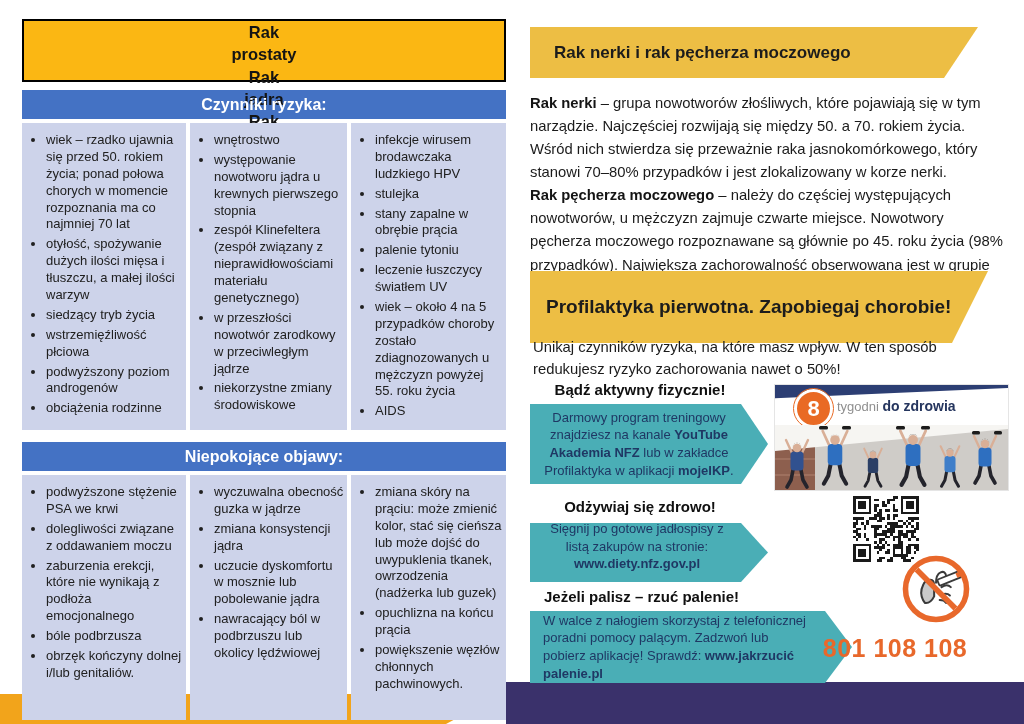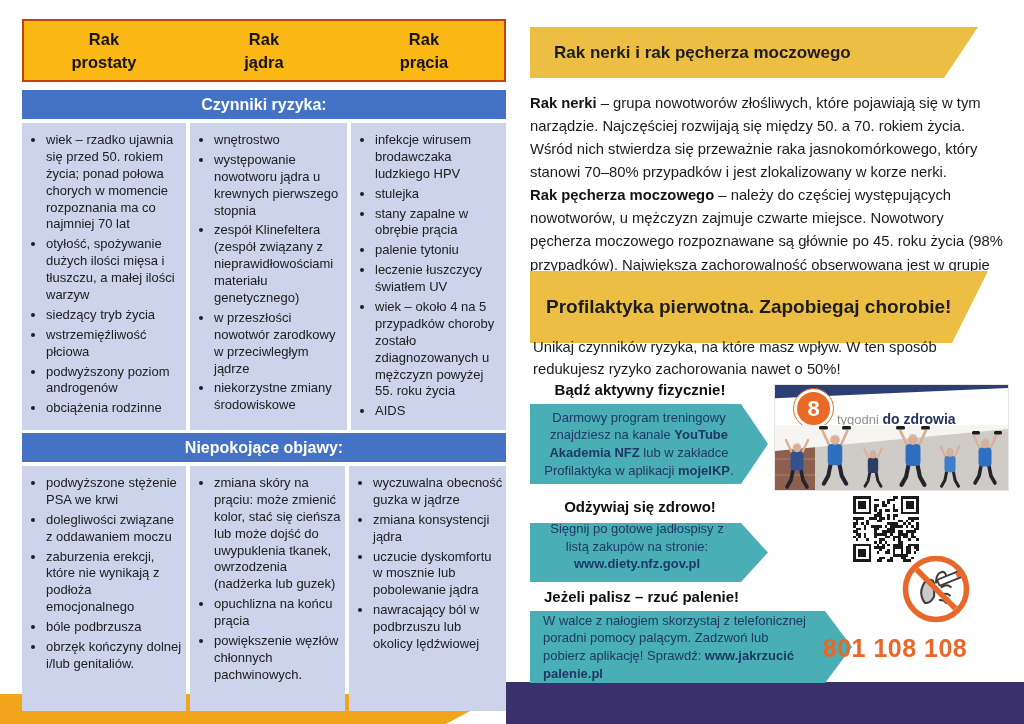--- a/index.html
+++ b/index.html
@@ -1,27 +1,27 @@
 <!DOCTYPE html>
 <html><head>
 <meta charset="utf-8">
 <style>
   html,body{margin:0;padding:0;background:#e8e8e8;}
   .page{position:relative;width:1024px;height:724px;background:#ffffff;overflow:hidden;
         font-family:"Liberation Sans","DejaVu Sans",sans-serif;color:#1b1b1b;}
 
   
   .cancer-table{position:absolute;left:22px;top:19px;width:484px;z-index:2;}
-  .tbl-head{display:flex;background:#FBB713;border:2px solid #c2410c;box-sizing:border-box;height:63px;}
+  .tbl-head{display:flex;background:#FBB713;border:2px solid #000000;box-sizing:border-box;height:63px;flex-direction:column;}
   .tbl-head .hcell{flex:1;display:flex;align-items:center;justify-content:center;text-align:center;
         font-weight:bold;font-size:16.5px;line-height:1.35;white-space:pre-line;color:#141414;}
   .band{height:29px;background:#4472C4;color:#fff;font-weight:bold;font-size:16px;
         display:flex;align-items:center;justify-content:center;}
   .band.first{margin-top:8px;}
-  .cols{display:flex;gap:4px;margin-top:4px;margin-bottom:3px;}
+  .cols{display:flex;gap:4px;margin-top:4px;margin-bottom:12px;}
   .col{background:#CDD3EA;box-sizing:border-box;overflow:hidden;}
   .col.c1{width:164px;} .col.c2{width:157px;} .col.c3{width:155px;}
   .cols.risks .col{height:307px;}
   .cols.sympt .col{height:245px;}
   .col ul{margin:0;padding:9px 3px 4px 24px;font-size:13px;line-height:1.3;color:#202020;}
   .col li{margin-bottom:3px;}
 
   
   .banner{position:absolute;background:#EDBE44;color:#1c1c1c;font-weight:bold;
         display:flex;align-items:center;}
@@ -49,21 +49,21 @@
         clip-path:polygon(0 0,calc(100% - 27px) 0,100% 50%,calc(100% - 27px) 100%,0 100%);}
 
   
   .photo-banner{position:absolute;left:775px;top:385px;width:233px;height:105px;background:#fff;
         box-shadow:0 0 0 1px #e5e5e5;}
   .pb-ribbon{position:absolute;left:0;top:0;width:233px;height:14px;background:#2C3E73;
         clip-path:polygon(0 0,100% 0,100% 22%,0 95%);}
   .pb-badge{position:absolute;left:19px;top:4px;width:33px;height:33px;border-radius:50%;
         background:#E96A24;border:3px solid #fff;outline:1px solid #E96A24;
         color:#fff;font-weight:bold;font-size:22px;display:flex;align-items:center;justify-content:center;}
-  .pb-caption{position:absolute;left:62px;top:26px;font-size:13px;color:#8f8f8f;}
+  .pb-caption{position:absolute;left:62px;top:13px;font-size:13px;color:#8f8f8f;}
   .pb-caption b{color:#25355e;font-size:14px;}
   .pb-photo{position:absolute;left:0;top:40px;}
 
   
   .qr{position:absolute;left:853px;top:496px;width:66px;height:66px;}
   .nosmoke{position:absolute;left:899px;top:552px;width:74px;height:74px;}
   .phone{position:absolute;left:820px;top:634px;width:150px;font-size:25px;font-weight:bold;
         color:#E8682B;letter-spacing:0.5px;text-align:center;}
 
   
@@ -129,33 +129,33 @@
     <div class="cols sympt">
       <div class="col c1">
         <ul>
           <li>podwyższone stężenie PSA we krwi</li>
           <li>dolegliwości związane z oddawaniem moczu</li>
           <li>zaburzenia erekcji, które nie wynikają z podłoża emocjonalnego</li>
           <li>bóle podbrzusza</li>
           <li>obrzęk kończyny dolnej i/lub genitaliów.</li>
         </ul>
       </div>
-      <div class="col c3">
-        <ul>
-          <li>zmiana skóry na prąciu: może zmienić kolor, stać się cieńsza lub może dojść do uwypuklenia tkanek, owrzodzenia (nadżerka lub guzek)</li>
-          <li>opuchlizna na końcu prącia</li>
-          <li>powiększenie węzłów chłonnych pachwinowych.</li>
-        </ul>
-      </div>
       <div class="col c2">
         <ul>
           <li>wyczuwalna obecność guzka w jądrze</li>
           <li>zmiana konsystencji jądra</li>
           <li>uczucie dyskomfortu w mosznie lub pobolewanie jądra</li>
           <li>nawracający ból w podbrzuszu lub okolicy lędźwiowej</li>
+        </ul>
+      </div>
+      <div class="col c3">
+        <ul>
+          <li>zmiana skóry na prąciu: może zmienić kolor, stać się cieńsza lub może dojść do uwypuklenia tkanek, owrzodzenia (nadżerka lub guzek)</li>
+          <li>opuchlizna na końcu prącia</li>
+          <li>powiększenie węzłów chłonnych pachwinowych.</li>
         </ul>
       </div>
     </div>
   </div>
 
   <div class="banner banner1">Rak nerki i rak pęcherza moczowego</div>
 
   <div class="rpara">
     <b>Rak nerki</b><span> – grupa nowotworów złośliwych, które pojawiają się w tym narządzie. Najczęściej rozwijają się między 50. a 70. rokiem życia. Wśród nich stwierdza się przeważnie raka jasnokomórkowego, który stanowi 70–80% przypadków i jest zlokalizowany w korze nerki.</span><br>
     <b>Rak pęcherza moczowego</b><span> – należy do częściej występujących nowotworów, u mężczyzn zajmuje czwarte miejsce. Nowotwory pęcherza moczowego rozpoznawane są głównie po 45. roku życia (98% przypadków). Największa zachorowalność obserwowana jest w grupie wiekowej 80–84 lata.</span>

